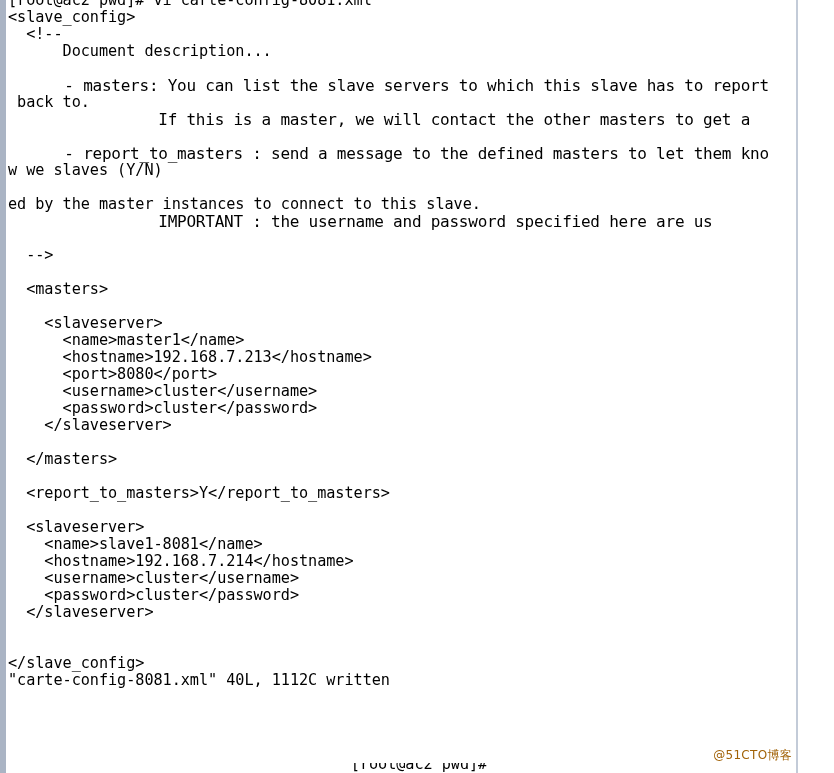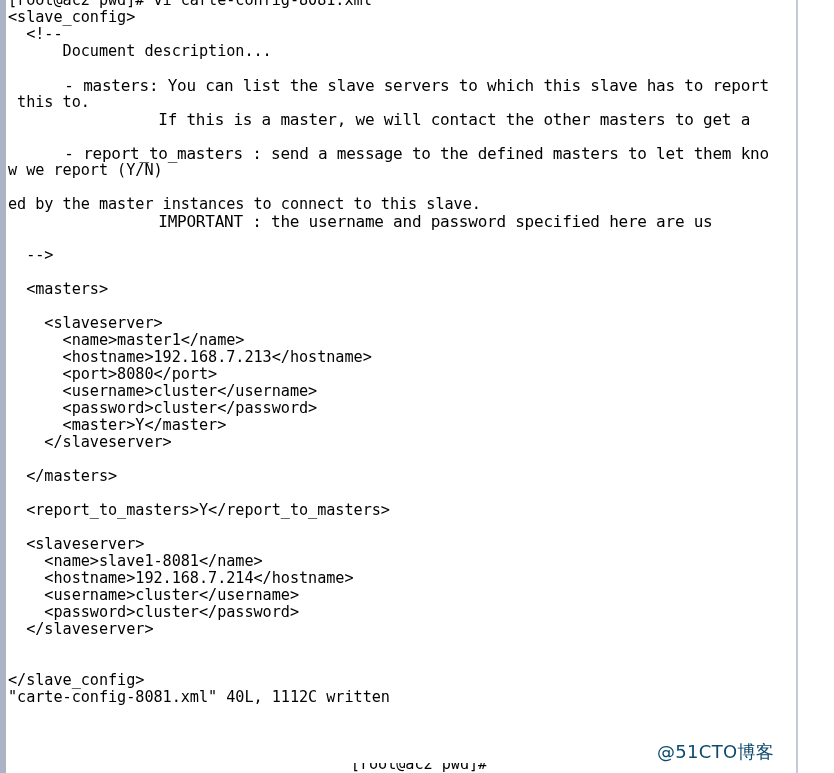--- a/index.html
+++ b/index.html
@@ -64,63 +64,62 @@
     overflow: hidden;
   }
   #bottom-clip .line {
     position: relative;
     top: -7px;
     text-align: center;
   }
 
   #watermark {
     position: absolute;
-    right: 22px;
+    right: 4px;
     bottom: 9px;
     font-family: "DejaVu Sans", "Liberation Sans", sans-serif;
-    font-size: 18px;
-    color: #0c4a6e;
+    font-size: 12px;
+    color: #a16207;
     letter-spacing: 0.3px;
     user-select: none;
     white-space: pre;
   }
 </style>
 </head>
 <body>
 
 <div id="terminal">
 
   <div id="screen">
     <span class="line">[root@ac2 pwd]# vi carte-config-8081.xml</span>
     <div id="buffer">
         <span class="line">&lt;slave_config&gt;</span>
         <span class="line">  &lt;!--</span>
         <span class="line">      Document description...</span>
         <span class="line blank"> </span>
         <span class="line wide">      - masters: You can list the slave servers to which this slave has to report</span>
-        <span class="line"> this to.</span>
+        <span class="line"> back to.</span>
         <span class="line wide">                If this is a master, we will contact the other masters to get a</span>
         <span class="line blank"> </span>
         <span class="line wide">      - report_to_masters : send a message to the defined masters to let them kno</span>
-        <span class="line">w we report (Y/N)</span>
+        <span class="line">w we slaves (Y/N)</span>
         <span class="line blank"> </span>
         <span class="line">ed by the master instances to connect to this slave.</span>
         <span class="line wide">                IMPORTANT : the username and password specified here are us</span>
         <span class="line blank"> </span>
         <span class="line">  --&gt;</span>
         <span class="line blank"> </span>
         <span class="line">  &lt;masters&gt;</span>
         <span class="line blank"> </span>
         <span class="line">    &lt;slaveserver&gt;</span>
         <span class="line">      &lt;name&gt;master1&lt;/name&gt;</span>
         <span class="line">      &lt;hostname&gt;192.168.7.213&lt;/hostname&gt;</span>
         <span class="line">      &lt;port&gt;8080&lt;/port&gt;</span>
         <span class="line">      &lt;username&gt;cluster&lt;/username&gt;</span>
         <span class="line">      &lt;password&gt;cluster&lt;/password&gt;</span>
-        <span class="line">      &lt;master&gt;Y&lt;/master&gt;</span>
         <span class="line">    &lt;/slaveserver&gt;</span>
         <span class="line blank"> </span>
         <span class="line">  &lt;/masters&gt;</span>
         <span class="line blank"> </span>
         <span class="line">  &lt;report_to_masters&gt;Y&lt;/report_to_masters&gt;</span>
         <span class="line blank"> </span>
         <span class="line">  &lt;slaveserver&gt;</span>
         <span class="line">    &lt;name&gt;slave1-8081&lt;/name&gt;</span>
         <span class="line">    &lt;hostname&gt;192.168.7.214&lt;/hostname&gt;</span>
         <span class="line">    &lt;username&gt;cluster&lt;/username&gt;</span>

